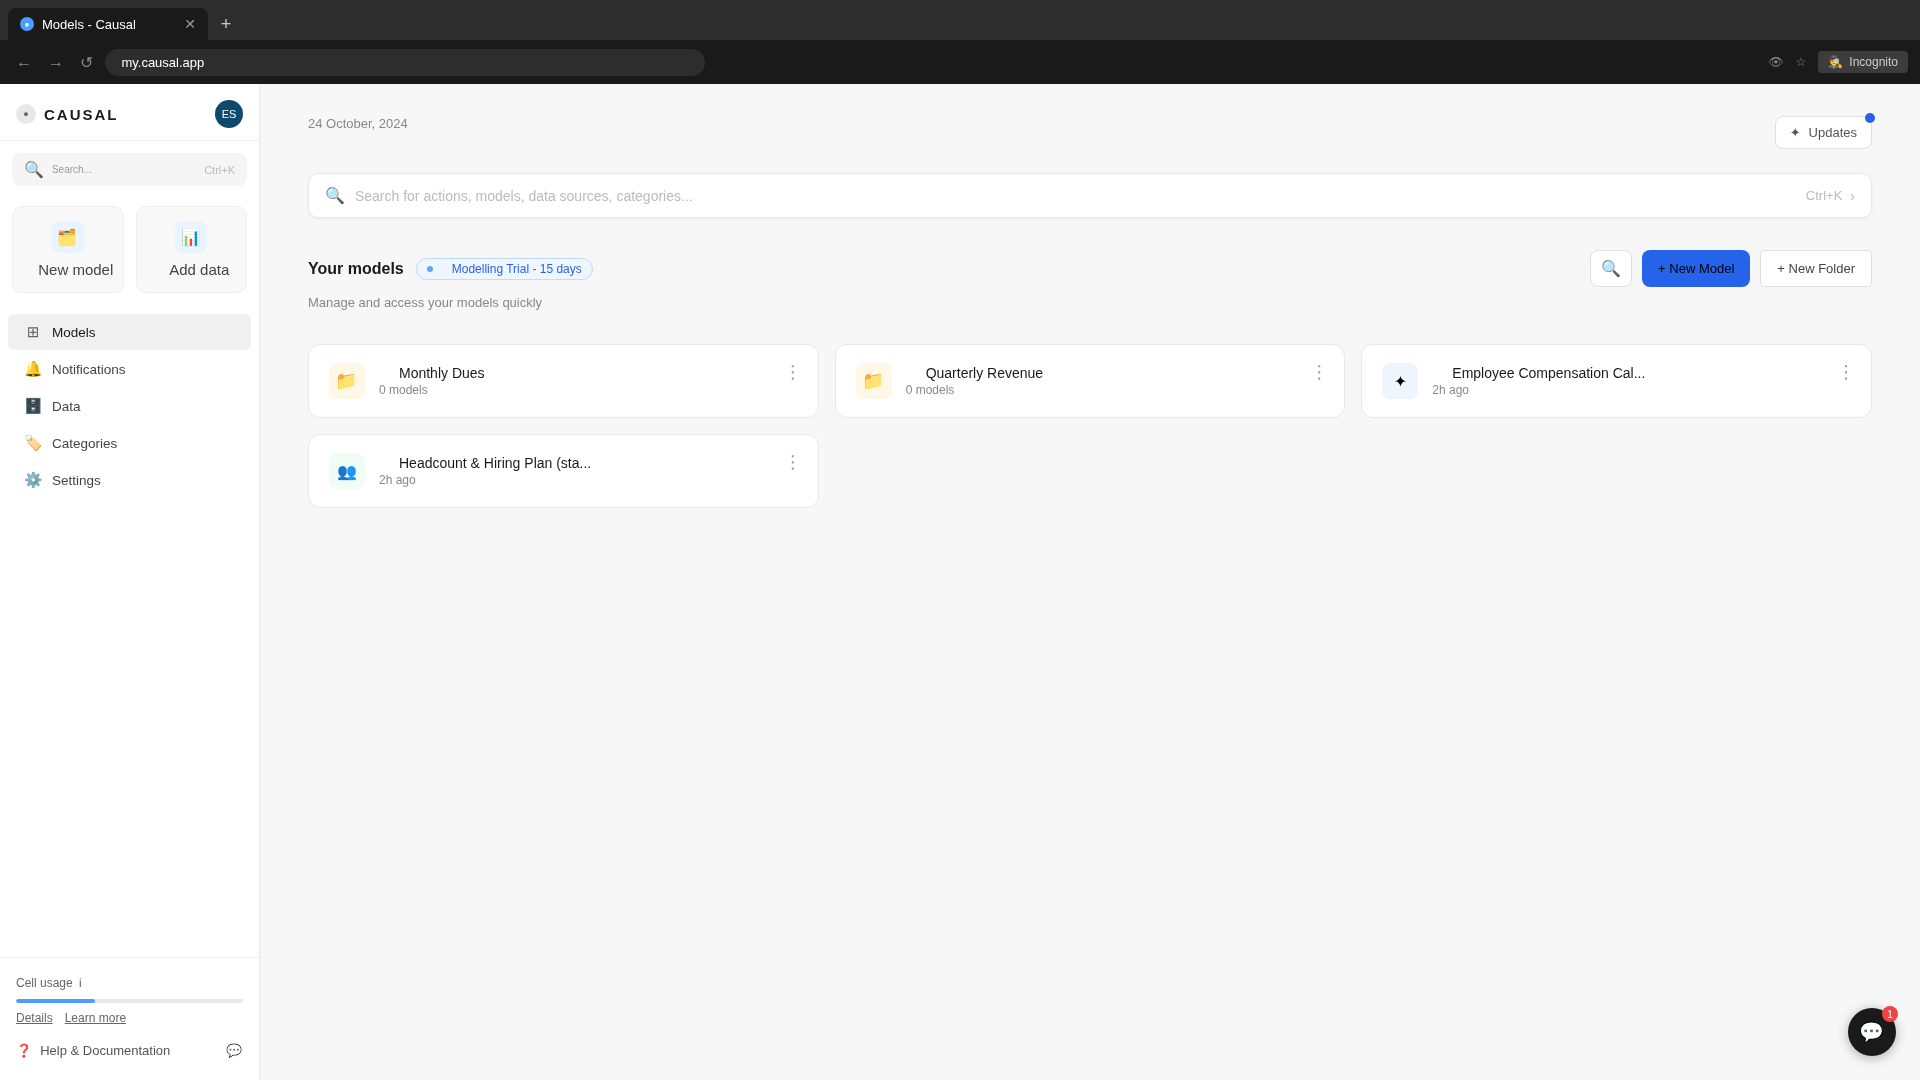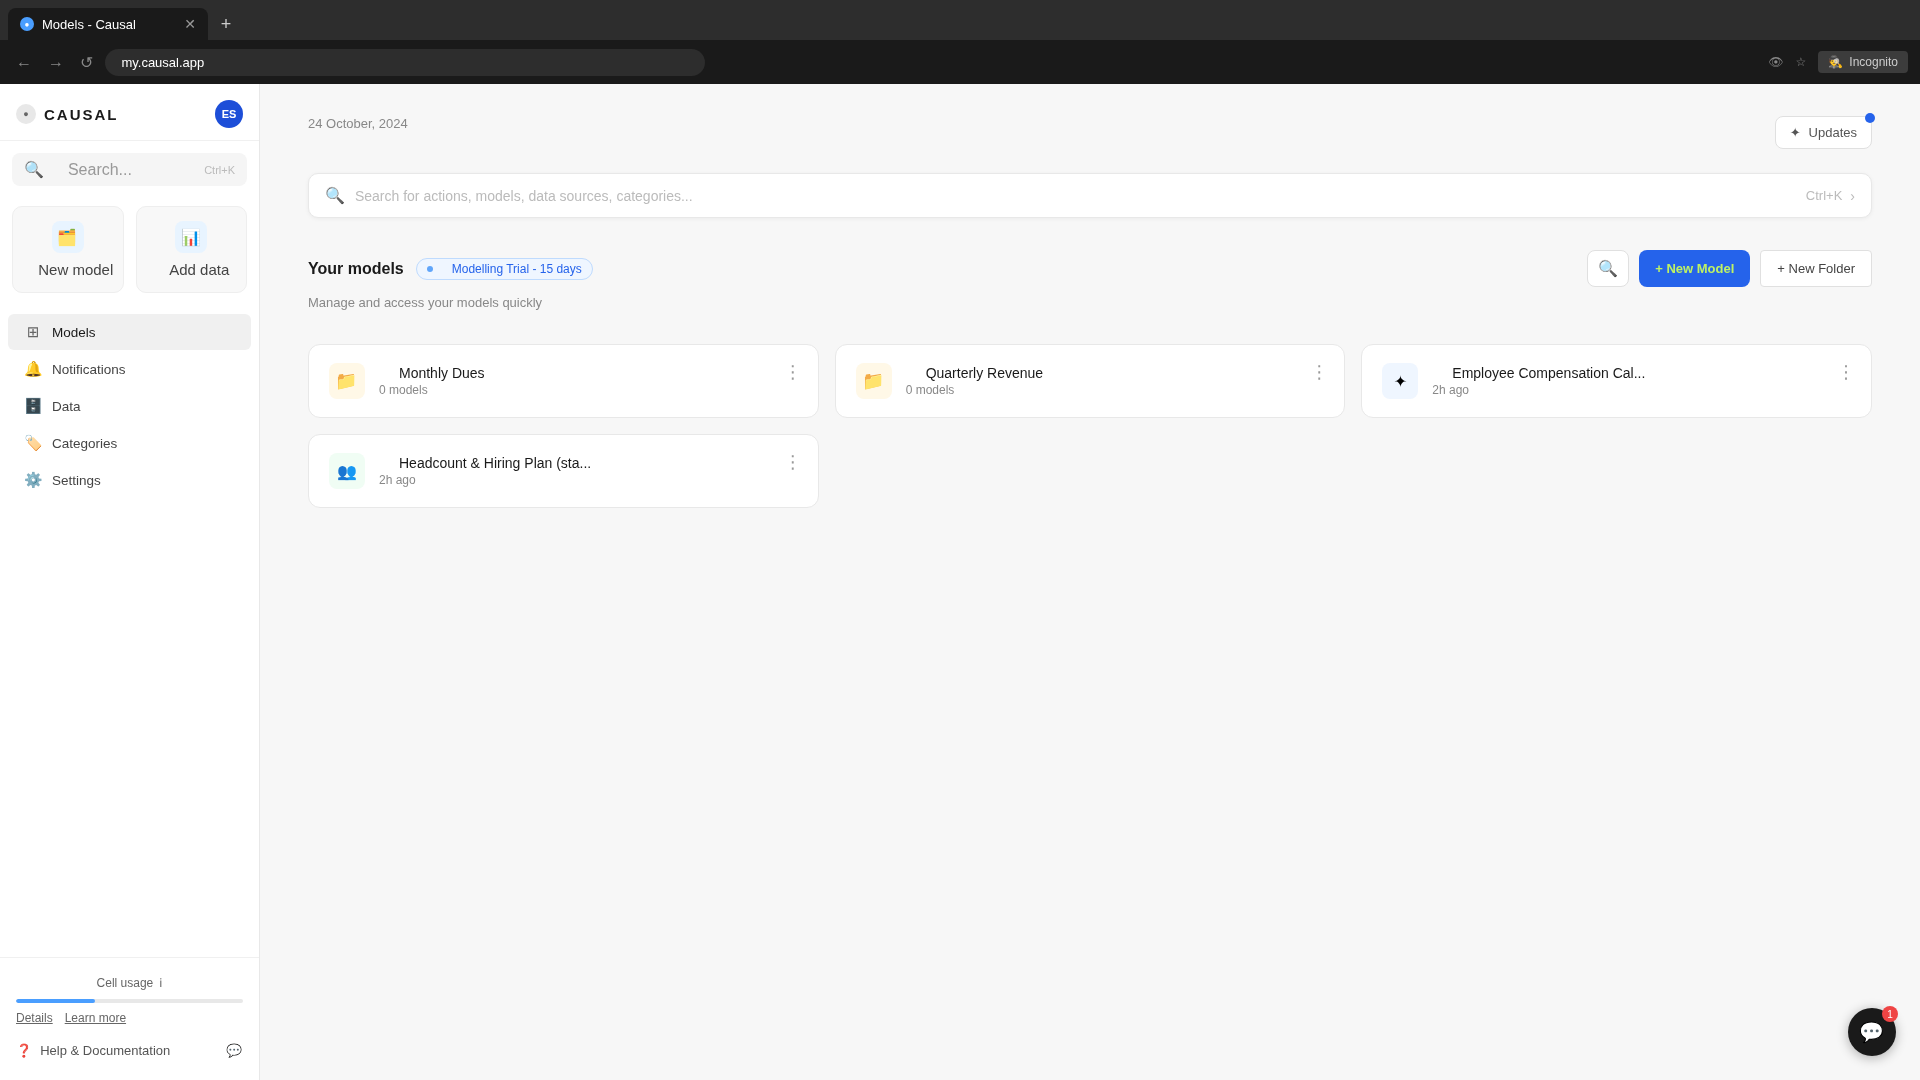--- a/index.html
+++ b/index.html
@@ -21,35 +21,35 @@
 
     
     .app-wrapper { display: flex; width: 100%; height: 100%; padding-top: 84px; }
 
     
     .sidebar { width: 260px; min-width: 260px; background: #fff; border-right: 1px solid #e8e8e8; display: flex; flex-direction: column; height: 100%; overflow-y: auto; }
     .sidebar-header { padding: 16px 16px 12px; display: flex; align-items: center; justify-content: space-between; border-bottom: 1px solid #f0f0f0; }
     .logo { display: flex; align-items: center; gap: 8px; }
     .logo-dot { width: 20px; height: 20px; border-radius: 50%; background: #e8e8e8; display: flex; align-items: center; justify-content: center; font-size: 9px; color: #666; }
     .logo-text { font-size: 15px; font-weight: 700; color: #1a1a1a; letter-spacing: 2px; }
-    .avatar { width: 28px; height: 28px; border-radius: 50%; background: #1d4ed8; color: white; display: flex; align-items: center; justify-content: center; font-size: 11px; font-weight: 700; cursor: pointer; }
+    .avatar { width: 28px; height: 28px; border-radius: 50%; background: #0c4a6e; color: white; display: flex; align-items: center; justify-content: center; font-size: 11px; font-weight: 400; cursor: pointer; }
     .search-bar { margin: 12px; padding: 7px 12px; background: #f5f5f5; border-radius: 8px; display: flex; align-items: center; gap: 8px; cursor: pointer; }
-    .search-text { color: #999; font-size: 16px; flex: 1; margin-left: 16px; }
+    .search-text { color: #999; font-size: 10px; flex: 1; }
     .search-shortcut { color: #bbb; font-size: 11px; }
     .quick-actions { display: flex; gap: 12px; padding: 8px 12px 12px; }
     .quick-action { flex: 1; background: #f8f8f8; border-radius: 10px; padding: 14px 8px; display: flex; flex-direction: column; align-items: center; gap: 8px; cursor: pointer; border: 1px solid #eeeeee; transition: background 0.15s; }
     .quick-action-icon { width: 32px; height: 32px; border-radius: 8px; background: #e8f4ff; display: flex; align-items: center; justify-content: center; font-size: 16px; }
     .quick-action-label { font-size: 15px; color: #444; font-weight: 500; margin-left: 16px; }
     .sidebar-nav { padding: 8px 0; flex: 1; }
     .nav-item { display: flex; align-items: center; gap: 10px; padding: 9px 16px; cursor: pointer; border-radius: 6px; margin: 1px 8px; color: #444; font-size: 13.5px; }
     .nav-item.active { background: #f0f0f0; color: #1a1a1a; font-weight: 500; }
     .nav-icon { font-size: 15px; color: #666; width: 18px; text-align: center; }
     .sidebar-footer { padding: 16px; border-top: 1px solid #f0f0f0; }
     .cell-usage { margin-bottom: 12px; }
-    .cell-usage-label { display: flex; align-items: center; gap: 6px; font-size: 12px; color: #666; margin-bottom: 8px; justify-content: center; }
+    .cell-usage-label { display: flex; align-items: center; gap: 6px; font-size: 12px; color: #666; margin-bottom: 8px; }
     .cell-usage-bar { height: 4px; background: #e8e8e8; border-radius: 2px; overflow: hidden; }
     .cell-usage-fill { height: 100%; background: #4a9eff; border-radius: 2px; width: 35%; }
     .cell-usage-links { display: flex; gap: 12px; margin-top: 8px; }
     .cell-usage-link { font-size: 12px; color: #666; cursor: pointer; text-decoration: underline; }
     .help-doc { display: flex; align-items: center; gap: 8px; font-size: 13px; color: #555; cursor: pointer; padding: 6px 0; }
 
     
     .main { flex: 1; background: #f7f7f7; overflow-y: auto; padding: 32px 48px; }
     .date-text { font-size: 13px; color: #888; margin-bottom: 6px; }
     .welcome-title { font-size: 28px; font-weight: 600; color: #1a1a1a; margin-bottom: 24px; }
@@ -63,21 +63,21 @@
     .search-arrow { color: #bbb; font-size: 14px; }
 
     
     .models-header { display: flex; align-items: center; justify-content: space-between; margin-bottom: 8px; }
     .models-header-left { display: flex; align-items: center; gap: 12px; }
     .models-title { font-size: 16px; font-weight: 600; color: #1a1a1a; }
     .trial-badge { background: #eff6ff; color: #2563eb; border: 1px solid #bfdbfe; border-radius: 20px; padding: 3px 10px; font-size: 12px; display: flex; align-items: center; gap: 19px; }
     .trial-dot { width: 6px; height: 6px; background: #60a5fa; border-radius: 50%; }
     .models-subtitle { font-size: 13px; color: #888; margin-bottom: 34px; }
     .models-actions { display: flex; gap: 10px; }
-    .btn-new-model { background: #2563eb; color: #bef264; border: none; border-radius: 8px; padding: 8px 16px; font-size: 13px; cursor: pointer; display: flex; align-items: center; gap: 6px; font-weight: 700; }
+    .btn-new-model { background: #2563eb; color: #000000; border: none; border-radius: 8px; padding: 8px 16px; font-size: 13px; cursor: pointer; display: flex; align-items: center; gap: 6px; font-weight: 400; }
     .btn-new-folder { background: white; color: #444; border: 1px solid #e0e0e0; border-radius: 4px; padding: 8px 16px; font-size: 13px; cursor: pointer; display: flex; align-items: center; gap: 6px; font-weight: 500; }
     .search-icon-btn { background: white; border: 1px solid #e0e0e0; border-radius: 8px; padding: 8px 10px; cursor: pointer; color: #666; display: flex; align-items: center; }
 
     
     .models-grid { display: grid; grid-template-columns: repeat(3, 1fr); gap: 16px; }
     .model-card { background: white; border: 1px solid #e8e8e8; border-radius: 12px; padding: 18px 20px; cursor: pointer; transition: box-shadow 0.15s; position: relative; }
     .model-card-inner { display: flex; align-items: center; gap: 14px; }
     .model-folder-icon { width: 36px; height: 36px; border-radius: 8px; background: #fff8e7; display: flex; align-items: center; justify-content: center; font-size: 18px; }
     .model-info { flex: 1; }
     .model-name { font-size: 14px; font-weight: 400; color: #1a1a1a; margin-bottom: 2px; padding-left: 20px; }

